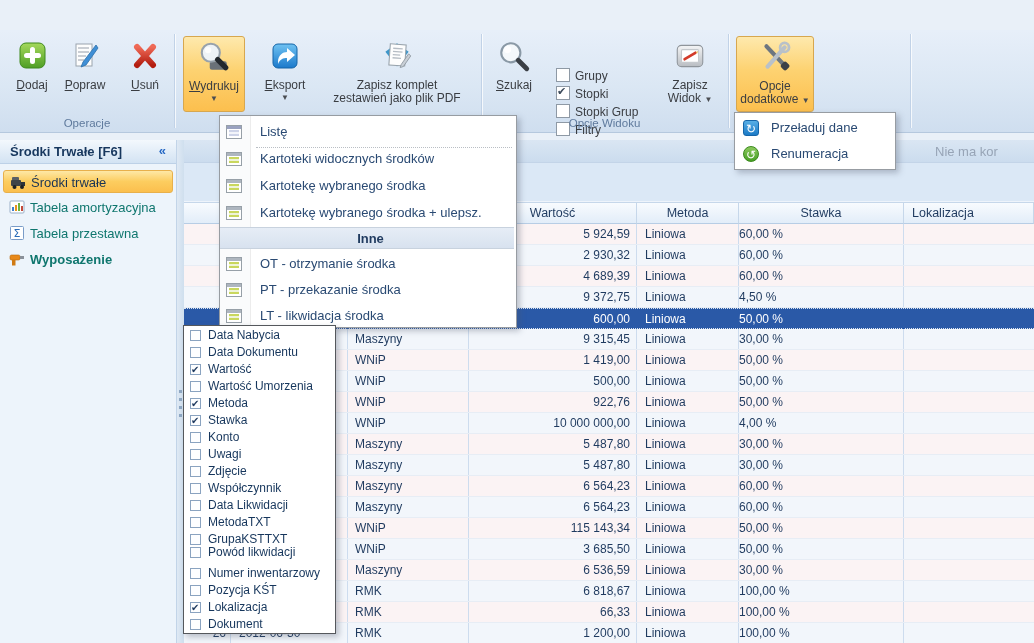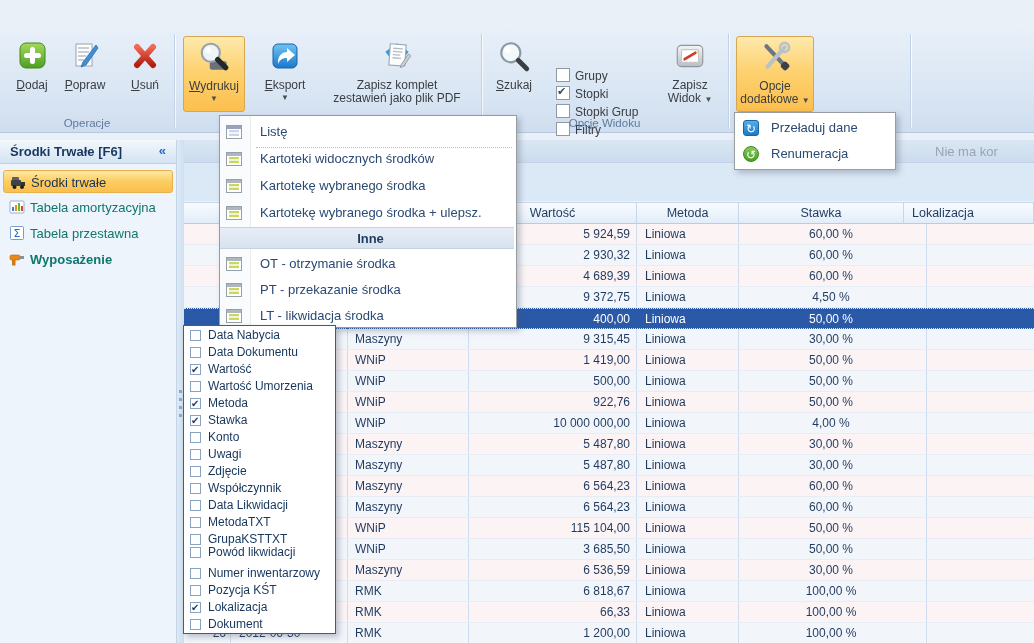--- a/index.html
+++ b/index.html
@@ -60,21 +60,21 @@
   .trow.alt-a{background:#fbf3f4;}
   .trow.alt-b{background:#f2f6fb;}
   .trow.sel{background:#2a59a7;color:#fff;border-top:1px dotted #dce5f0;border-bottom:1px dotted #dce5f0;}
   .cell{position:absolute;top:0;height:20px;line-height:20px;box-sizing:border-box;border-right:1px solid #cddcee;overflow:hidden;white-space:nowrap;}
   .trow.sel .cell{border-right-color:#2a59a7;}
   .c-lp{left:0;width:47px;text-align:right;padding-right:4px;}
   .c-data{left:47px;width:117px;padding-left:8px;}
   .c-grupa{left:164px;width:121px;padding-left:7px;}
   .c-wart{left:285px;width:168px;text-align:right;padding-right:6px;}
   .c-met{left:453px;width:102px;padding-left:8px;}
-  .c-staw{left:578px;width:165px;text-align:center;padding-right:26px;}
+  .c-staw{left:555px;width:165px;text-align:left;padding-right:26px;}
   .c-lok{left:720px;width:130px;padding-left:8px;border-right:none;}
   
   .popup{position:absolute;background:#fff;border:1px solid #979ca2;box-shadow:3px 3px 6px rgba(80,90,110,.35);z-index:60;}
   #print-menu{left:183px;top:115px;width:296px;height:211px;margin-left:36px;}
   #print-menu .gutter{position:absolute;left:0;top:0;bottom:0;width:30px;background:#fafbfc;border-right:1px solid #ececec;}
   .mitem{position:absolute;left:0;width:294px;height:26px;line-height:26px;font-size:13px;color:#2a4a73;cursor:default;}
   .mitem .mtext{position:absolute;left:40px;top:0;}
   .mi-ico{position:absolute;left:6px;top:6px;width:16px;height:14px;border:1px solid #97a0a8;background:#fff;box-sizing:border-box;}
   .mi-bar{position:absolute;top:0;left:0;right:0;height:3px;background:#aeb6bf;}
   .mi-body{position:absolute;top:4px;left:2px;right:2px;bottom:2px;background:repeating-linear-gradient(180deg,#c9d75e 0 2px,#eef3d8 2px 4px);}
@@ -321,21 +321,21 @@
           <div class="cell c-grupa"></div>
           <div class="cell c-wart">9 372,75</div>
           <div class="cell c-met">Liniowa</div>
           <div class="cell c-staw">4,50 %</div>
           <div class="cell c-lok"></div>
         </div>
         <div class="trow sel">
           <div class="cell c-lp"></div>
           <div class="cell c-data"></div>
           <div class="cell c-grupa"></div>
-          <div class="cell c-wart">400,00</div>
+          <div class="cell c-wart">600,00</div>
           <div class="cell c-met">Liniowa</div>
           <div class="cell c-staw">50,00 %</div>
           <div class="cell c-lok"></div>
         </div>
         <div class="trow alt-b">
           <div class="cell c-lp"></div>
           <div class="cell c-data"></div>
           <div class="cell c-grupa">Maszyny</div>
           <div class="cell c-wart">9 315,45</div>
           <div class="cell c-met">Liniowa</div>
@@ -411,21 +411,21 @@
           <div class="cell c-grupa">Maszyny</div>
           <div class="cell c-wart">6 564,23</div>
           <div class="cell c-met">Liniowa</div>
           <div class="cell c-staw">60,00 %</div>
           <div class="cell c-lok"></div>
         </div>
         <div class="trow alt-a">
           <div class="cell c-lp"></div>
           <div class="cell c-data"></div>
           <div class="cell c-grupa">WNiP</div>
-          <div class="cell c-wart">115 104,00</div>
+          <div class="cell c-wart">115 143,34</div>
           <div class="cell c-met">Liniowa</div>
           <div class="cell c-staw">50,00 %</div>
           <div class="cell c-lok"></div>
         </div>
         <div class="trow alt-b">
           <div class="cell c-lp"></div>
           <div class="cell c-data"></div>
           <div class="cell c-grupa">WNiP</div>
           <div class="cell c-wart">3 685,50</div>
           <div class="cell c-met">Liniowa</div>

